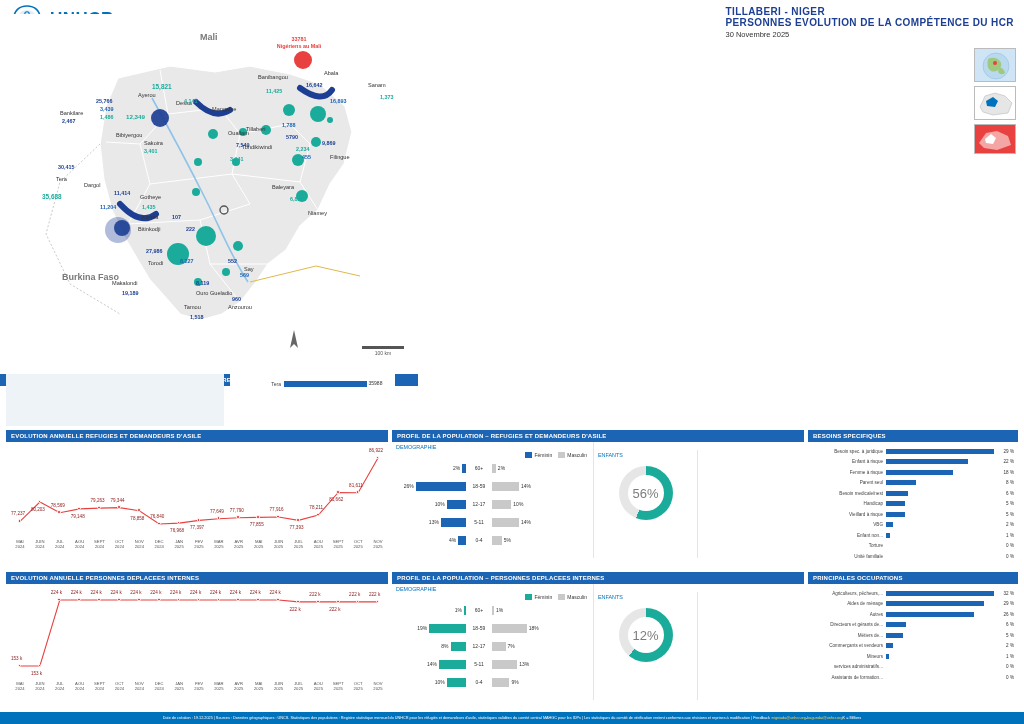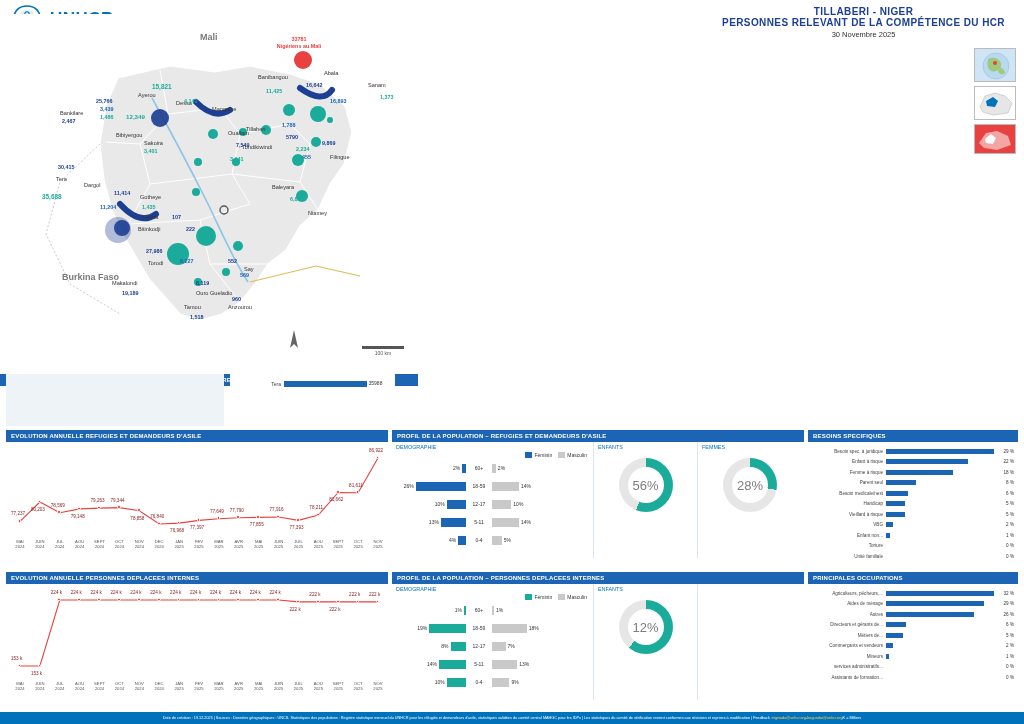--- a/index.html
+++ b/index.html
@@ -14,21 +14,21 @@
         padding:3px 5px; letter-spacing:.2px; }
   .ph.center { text-align:center; }
 
   
   #header { position:absolute; left:0; top:0; width:1024px; height:46px; background:#fff; }
   #logo-block { position:absolute; left:10px; top:4px; display:flex; align-items:center; gap:6px; }
   .unhcr-emblem { width:34px; height:38px; position:relative; }
   .unhcr-text { color:#0072bc; }
   .unhcr-text .big { font-size:17px; font-weight:bold; letter-spacing:.5px; }
   .unhcr-text .small { font-size:7.5px; letter-spacing:.3px; }
-  #header-right { position:absolute; right:19px; top:6px; text-align:center; color:#1c3f94; }
+  #header-right { position:absolute; right:10px; top:6px; text-align:left; color:#1c3f94; }
   #header-right .l1 { font-size:10px; font-weight:bold; letter-spacing:.4px; }
   #header-right .l2 { font-size:10px; font-weight:bold; letter-spacing:.4px; }
   #header-right .l3 { font-size:7.5px; margin-top:2px; color:#333; }
 
   
   #left-stats { position:absolute; left:6px; top:48px; width:218px; height:232px; background:#0072bc; color:#fff; }
   #left-stats .total-num { font-size:30px; font-weight:bold; text-align:center; margin-top:12px; letter-spacing:0px;}
   #left-stats .total-lbl { font-size:10.5px; text-align:center; line-height:13px; margin-top:2px; }
   .stat-row { margin:10px 12px 0 12px; display:flex; align-items:flex-start; gap:6px; }
   .stat-num { font-size:20px; font-weight:bold; line-height:20px; }
@@ -100,21 +100,21 @@
   .pyr-row { position:absolute; left:0; width:196px; height:16px; display:flex; align-items:center; }
   .pyr .lft { width:74px; display:flex; justify-content:flex-end; align-items:center; gap:2px; }
   .pyr .lft i { display:block; height:9px; }
   .pyr .mid { width:26px; text-align:center; font-size:5px; color:#333; }
   .pyr .rgt { width:78px; display:flex; align-items:center; gap:2px; }
   .pyr .rgt i { display:block; height:9px; background:#c9c9c9; }
   .pyr .pct { font-size:5px; color:#333; }
   .legend-mf { display:flex; gap:6px; font-size:5px; justify-content:flex-end; padding-right:6px; }
   .legend-mf span { display:flex; align-items:center; gap:2px; }
   .legend-mf i { width:7px; height:6px; display:inline-block; }
-  .big-donut-wrap { text-align:center; }
+  .big-donut-wrap { text-align:center;margin-top:8px; }
   .big-donut { position:relative; margin:6px auto 0 auto; }
   .big-donut .val { position:absolute; inset:0; display:flex; align-items:center;
                     justify-content:center; font-size:13px; color:#7d7d7d; }
 
   
   #needs { left:808px; top:430px; width:210px; height:138px; }
   #occup { left:808px; top:572px; width:210px; height:138px; }
   .hb-row { display:flex; align-items:center; height:10.5px; font-size:4.6px; }
   .hb-row .nm { width:76px; text-align:right; padding-right:3px; color:#444; }
   .hb-row .bz { flex:1; }
@@ -148,21 +148,21 @@
         <circle cx="17" cy="10" r="2.2" fill="none" stroke="#0072bc" stroke-width="1.1"></circle>
       </svg>
     </div>
     <div class="unhcr-text">
       <div class="big">UNHCR</div>
       <div class="small">The UN Refugee Agency</div>
     </div>
   </div>
   <div id="header-right">
     <div class="l1">TILLABERI - NIGER</div>
-    <div class="l2">PERSONNES RELEVANT DE LA COMPÉTENCE DU HCR</div>
+    <div class="l2">PERSONNES EVOLUTION DE LA COMPÉTENCE DU HCR</div>
     <div class="l3">30 Novembre 2025</div>
   </div>
 </div>
 
 <div id="globe-box">
   <svg width="42" height="34" viewBox="0 0 42 34">
     <rect width="42" height="34" fill="#cfe5f5"></rect>
     <circle cx="21" cy="17" r="13" fill="#b9d9ef" stroke="#8fb8d6" stroke-width=".5"></circle>
     <path d="M13 10 q6 -3 11 1 q4 4 1 8 q-4 5 -9 3 q-5 -3 -3 -12 Z" fill="#9ec97f"></path>
     <path d="M24 18 q5 1 6 6 q-4 3 -7 -1 Z" fill="#9ec97f"></path>
@@ -731,27 +731,20 @@
           </div>
         </div>
     </div>
     <div style="width:104px; border-right:1px solid #dbe6f0;" class="big-donut-wrap">
       <div class="prof-sub" style="text-align:left">ENFANTS</div>
       <div class="big-donut" style="width:54px;height:54px;border-radius:50%;background:conic-gradient(#1aab9b 0 56%, #e6e6e6 56% 100%);">
         <div style="position:absolute;left:9px;top:9px;width:36px;height:36px;border-radius:50%;background:#fff;"></div>
         <div class="val">56%</div>
       </div>
     </div>
-    <div style="width:104px;" class="big-donut-wrap">
-      <div class="prof-sub" style="text-align:left">FEMMES</div>
-      <div class="big-donut" style="width:54px;height:54px;border-radius:50%;background:conic-gradient(#1aab9b 0 28%, #e6e6e6 28% 100%);">
-        <div style="position:absolute;left:9px;top:9px;width:36px;height:36px;border-radius:50%;background:#fff;"></div>
-        <div class="val">28%</div>
-      </div>
-    </div>
   </div>
 </div>
 
 <div class="panel" id="prof2">
   <div class="ph">PROFIL DE LA POPULATION – PERSONNES DEPLACEES INTERNES</div>
   <div style="display:flex;">
     <div style="width:202px; border-right:1px solid #dbe6f0;">
       <div class="prof-sub">DEMOGRAPHIE</div>
       <div class="legend-mf">
         <span>

